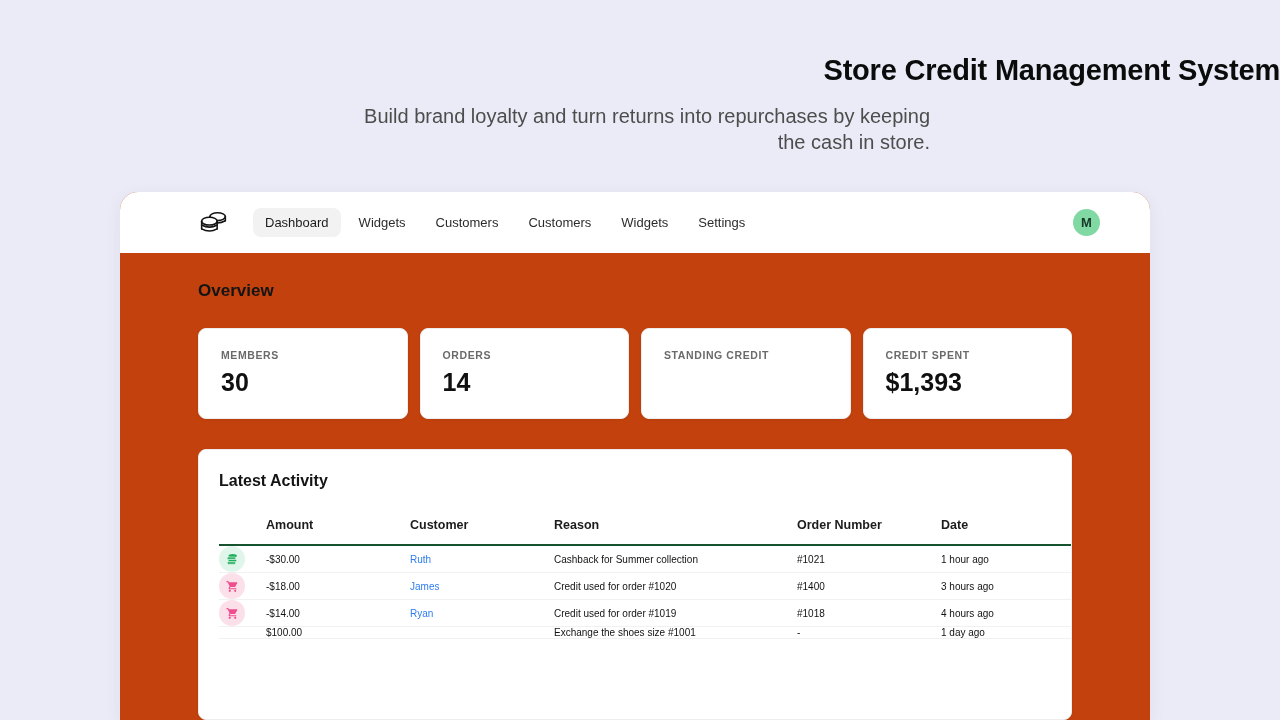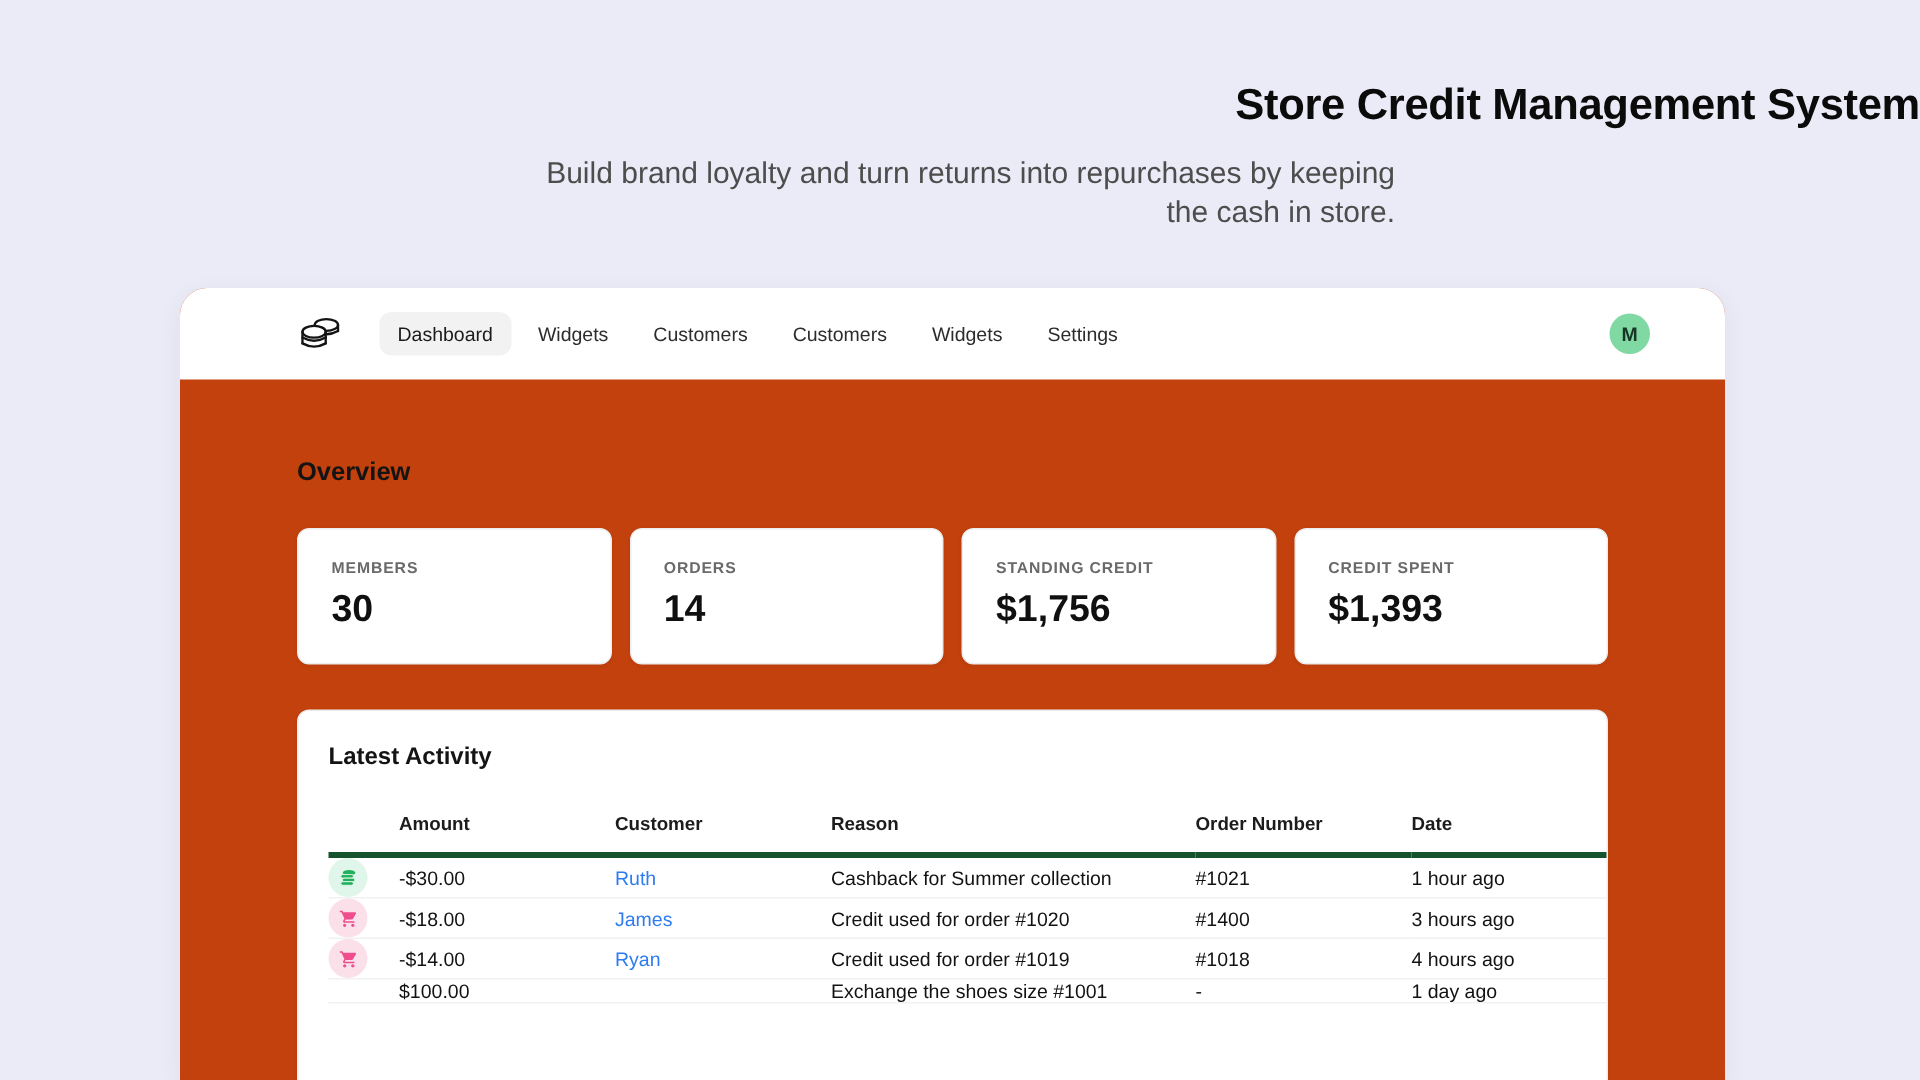--- a/index.html
+++ b/index.html
@@ -41,21 +41,21 @@
   }
   .nav-item.active { background:#f2f2f2; color:#1b1b1b; }
   .avatar {
     width:27px; height:27px; border-radius:50%; background:#80d8a3;
     color:#173626; font-size:13px; font-weight:600;
     display:flex; align-items:center; justify-content:center; cursor:pointer;
   }
 
   
   .content { padding:0 78px; }
-  .overview-heading { margin-top:52px; font-size:17px; font-weight:700; color:#141414; }
+  .overview-heading { margin-top:28px; font-size:17px; font-weight:700; color:#141414; }
 
   .stats { display:flex; gap:12px; margin-top:27px;justify-content:flex-end; }
   .stat-card {
     flex:1; background:#fff; border-radius:8px; padding:20px 22px; height:91px;
     border:1px solid #ededf0; box-shadow:0 1px 3px rgba(20,20,40,0.05);
   }
   .stat-label {
     font-size:10.5px; letter-spacing:0.6px; color:#6a6a6a; font-weight:600;
     text-transform:uppercase;
   }
@@ -64,24 +64,24 @@
   
   .activity-card {
     margin-top:30px; background:#fff; border-radius:8px; height:271px;
     border:1px solid #ededf0; box-shadow:0 1px 3px rgba(20,20,40,0.05);
     padding:22px 20px 0; overflow:hidden;
   }
   .activity-heading { font-size:16px; font-weight:700; color:#141414; }
   table.activity { width:862px; border-collapse:collapse; table-layout:fixed; margin-top:18px; }
   table.activity th {
     text-align:left; font-size:12.5px; font-weight:600; color:#1c1c1c;
-    padding:10px 0 12px; border-bottom:4px solid #14532d;
+    padding:10px 0 12px; border-bottom:2px solid #14532d;
   }
   table.activity td {
-    font-size:13px; color:#121212; padding:0 0; vertical-align:middle;
+    font-size:10px; color:#121212; padding:0 0; vertical-align:middle;
     border-bottom:1px solid #f1f1f4;
   }
   table.activity tr:last-child td { border-bottom:1px solid #f1f1f4; }
   .icon-circle {
     width:26px; height:26px; border-radius:50%;
     display:flex; align-items:center; justify-content:center;
   }
   .icon-circle.green { background:#e1f6ea; }
   .icon-circle.pink  { background:#fbdfe9; }
   .cust-link { color:#2e7cf0; text-decoration:none; cursor:pointer; }
@@ -133,21 +133,20 @@
         <div class="stat-card">
           <div class="stat-label">MEMBERS</div>
           <div class="stat-value">30</div>
         </div>
         <div class="stat-card">
           <div class="stat-label">ORDERS</div>
           <div class="stat-value">14</div>
         </div>
         <div class="stat-card">
           <div class="stat-label">STANDING CREDIT</div>
-          <div class="stat-value">$1,756</div>
         </div>
         <div class="stat-card">
           <div class="stat-label">CREDIT SPENT</div>
           <div class="stat-value">$1,393</div>
         </div>
       </div>
 
       <div class="activity-card">
         <h3 class="activity-heading">Latest Activity</h3>
 

